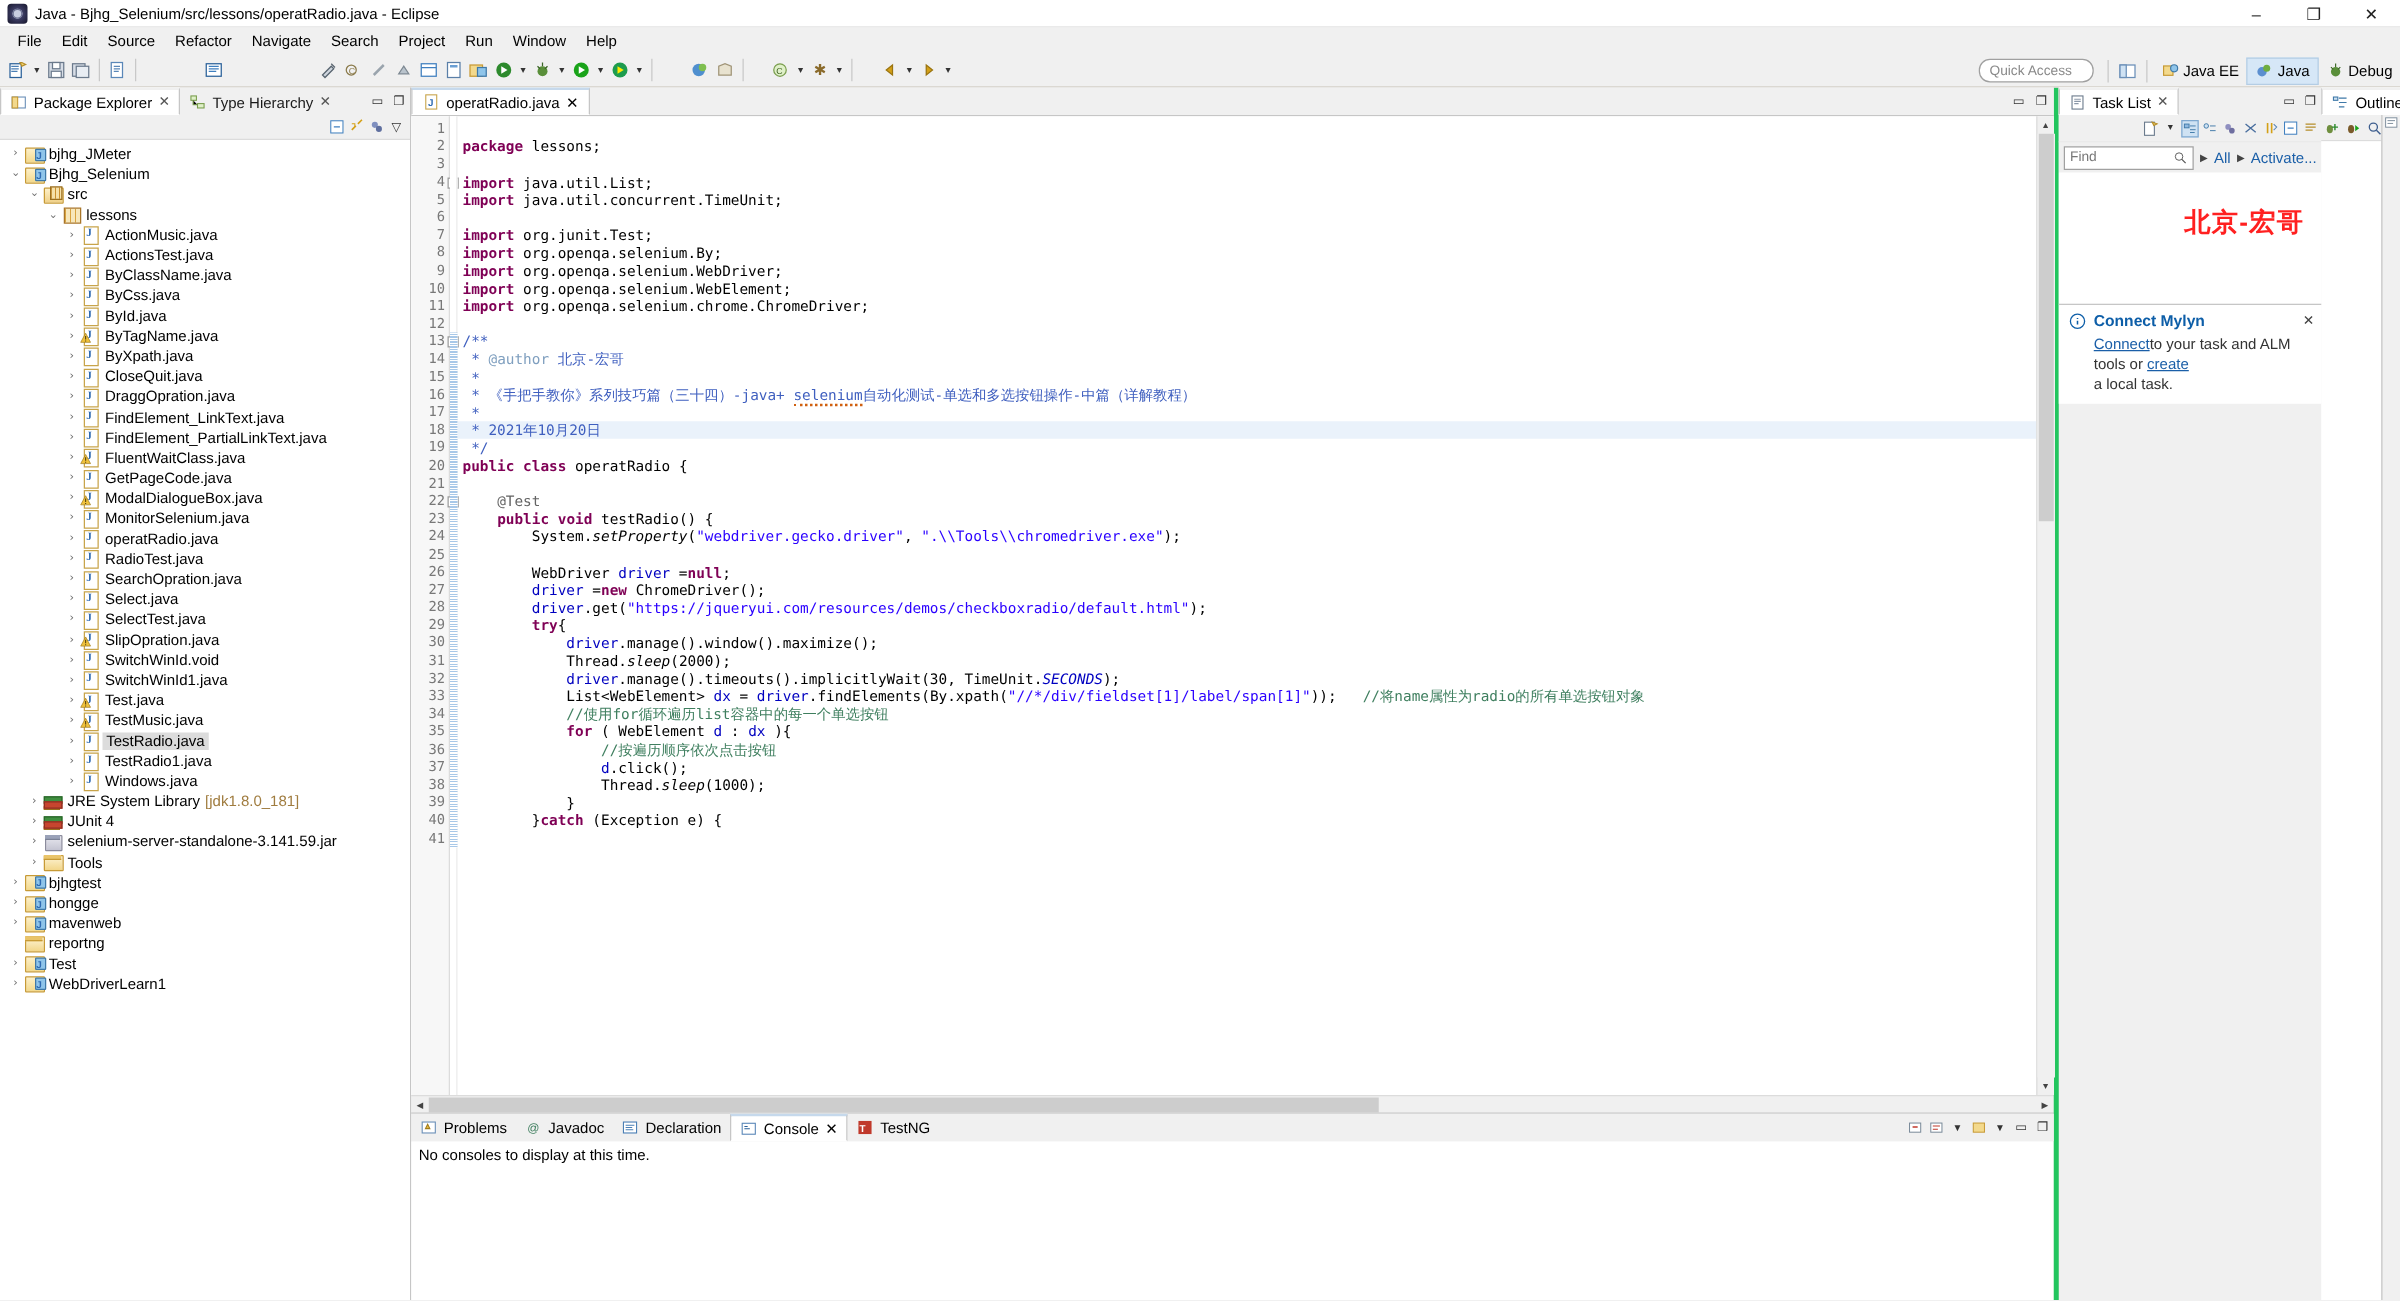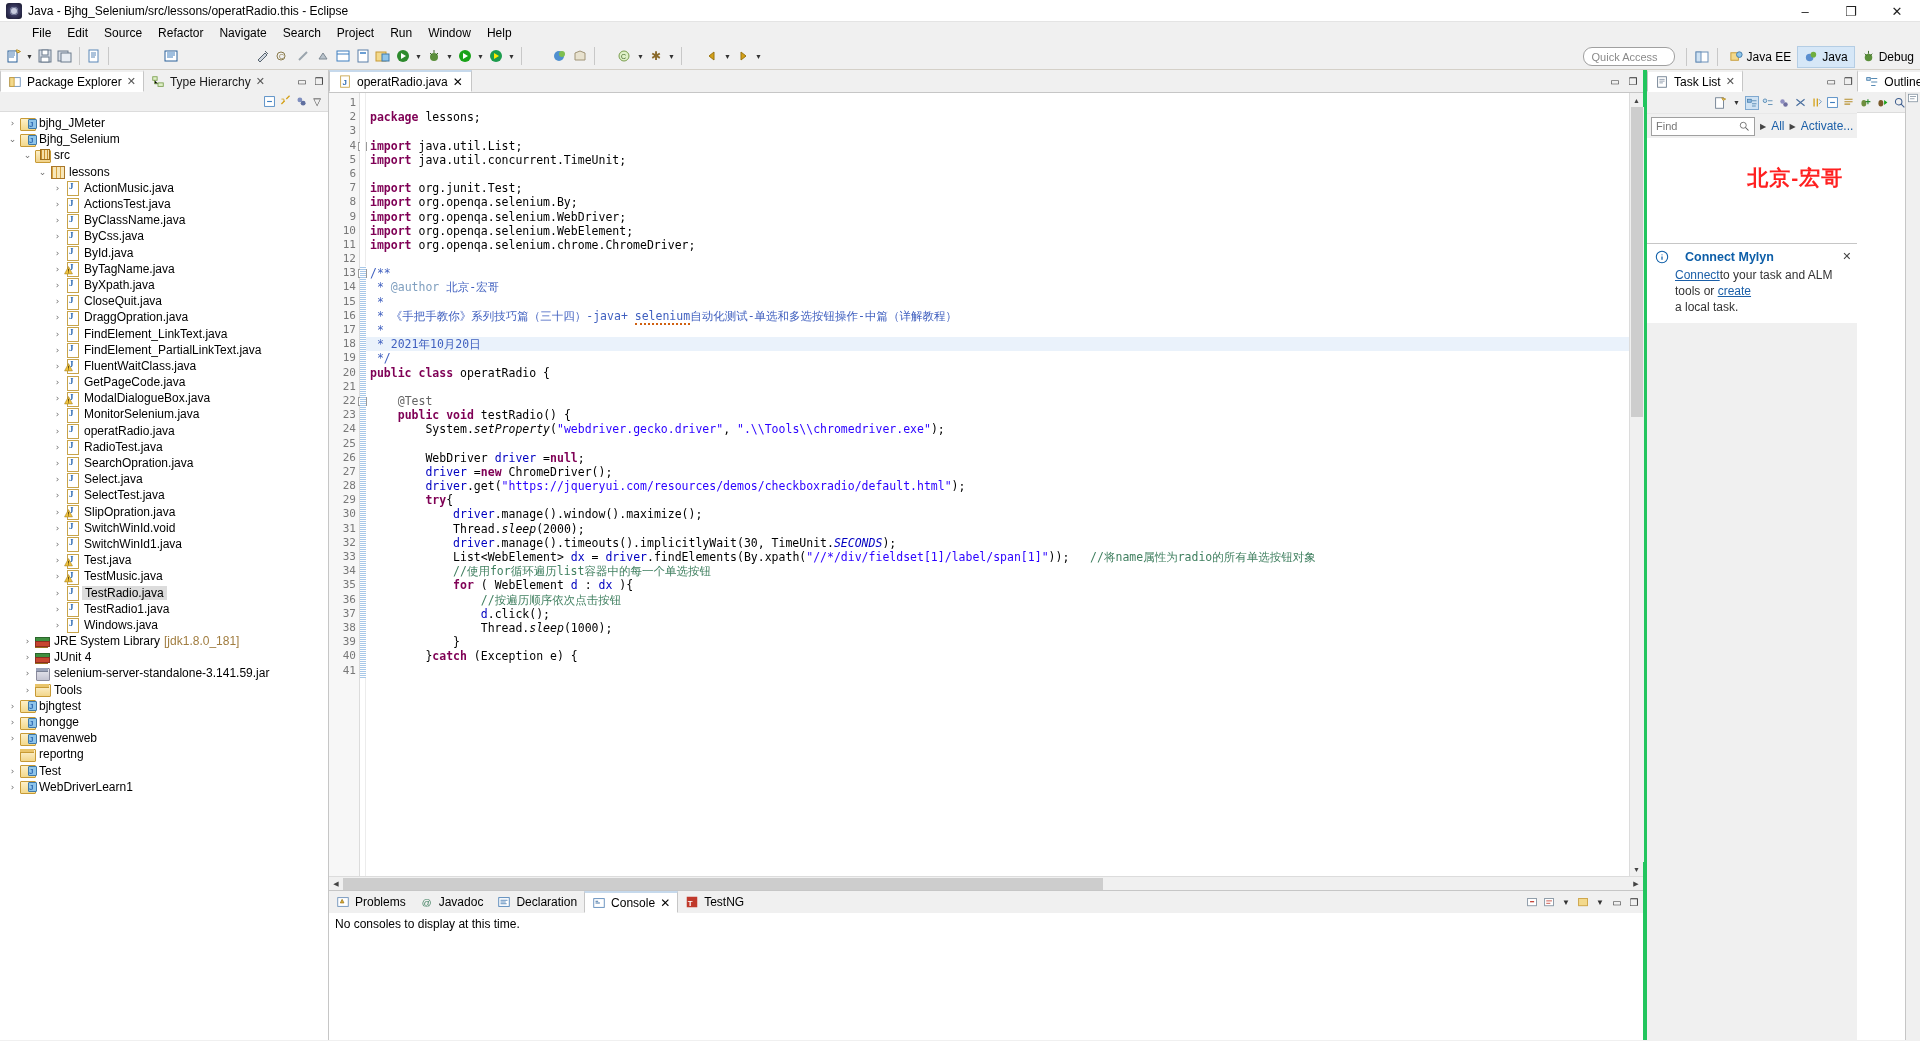--- a/index.html
+++ b/index.html
@@ -25,21 +25,21 @@
   }
   #titlebar .app-icon::after{
     content:""; position:absolute; left:4px; top:4px; width:8px; height:8px;
     border-radius:50%; background:#c9cde0; box-shadow:inset 0 0 0 1px #6a6f8f;
   }
   #title-text { font-size:12px; color:#000; white-space:nowrap; }
   #wincontrols { position:absolute; right:0; top:0; display:flex; height:22px; }
   #wincontrols .wc { width:46px; height:22px; display:flex; align-items:center; justify-content:center; color:#222; font-size:13px; }
 
   
-  #menubar { height:21px; background:#f0f0f0; display:flex; align-items:center; padding-left:24px; }
+  #menubar { height:21px; background:#f0f0f0; display:flex; align-items:center; padding-left:6px; }
   #menubar .mi { padding:2px 8px; font-size:12px; color:#000; }
 
   
   #toolbar {
     height:27px; background:#f0f0f0; border-bottom:1px solid #d4d0c8;
     display:flex; align-items:center; padding-left:4px; position:relative;
   }
   .tb-btn { width:20px; height:22px; display:flex; align-items:center; justify-content:center; position:relative; }
   .tb-arrow { width:11px; height:22px; display:flex; align-items:center; justify-content:center; font-size:7px; color:#333; }
   .tb-sep { width:1px; height:18px; background:#c8c8c8; margin:0 4px; }
@@ -254,42 +254,42 @@
   .tri { font-size:8px; color:#444; }
   #tasklist-body { flex:1; background:#fff; position:relative; }
   #watermark {
     position:absolute; right:14px; top:26px; color:#ff2020; font-size:21px;
     font-weight:bold; letter-spacing:1px;
   }
   #mylyn-box {
     background:#fff; border-top:1px solid #c6c6c6; padding:6px 8px 8px 8px; font-size:12px;
     position:relative;
   }
-  #mylyn-box .mylyn-title { color:#0d5ea8; font-weight:bold; font-size:12.5px; display:flex; align-items:center; gap:16px; }
+  #mylyn-box .mylyn-title { color:#0d5ea8; font-weight:bold; font-size:12.5px; display:flex; align-items:center; gap:6px; }
   #mylyn-box .mylyn-text { color:#333; line-height:16px; padding-left:20px; padding-top:3px; }
   #mylyn-box a { color:#1b5fa8; text-decoration:underline; }
   #mylyn-close { position:absolute; right:6px; top:6px; font-size:11px; color:#444; }
 
   #outline-panel { flex:1; display:flex; flex-direction:column; }
   #outline-toolbar {
     height:21px; background:#f0f0f0; display:flex; align-items:center; gap:3px;
     justify-content:flex-end; padding-right:4px; border-bottom:1px solid #dcdcdc;
   }
   #outline-body { flex:1; background:#fff; }
 
   
   #edge-strip { width:15px; background:#f0f0f0; border-left:1px solid #c6c6c6; display:flex; flex-direction:column; align-items:center; padding-top:4px; gap:5px; }
   .edge-ic { width:13px; height:13px; }
 </style>
 </head>
 <body>
 
 <div id="titlebar">
   <div class="app-icon"></div>
-  <div id="title-text">Java - Bjhg_Selenium/src/lessons/operatRadio.this - Eclipse</div>
+  <div id="title-text">Java - Bjhg_Selenium/src/lessons/operatRadio.java - Eclipse</div>
   <div id="wincontrols">
     <div class="wc">–</div>
     <div class="wc">❐</div>
     <div class="wc close">✕</div>
   </div>
 </div>
 
 <div id="menubar">
   <div class="mi">File</div>
   <div class="mi">Edit</div>

